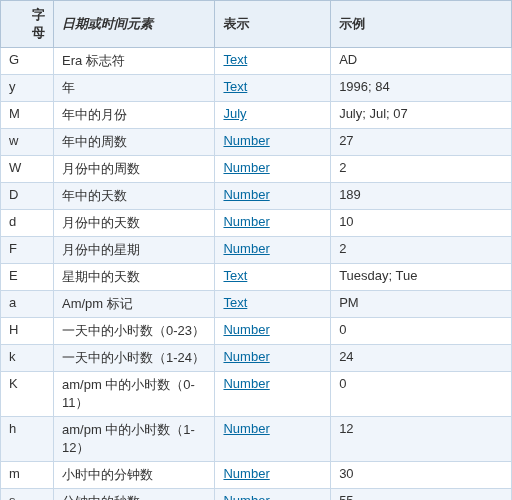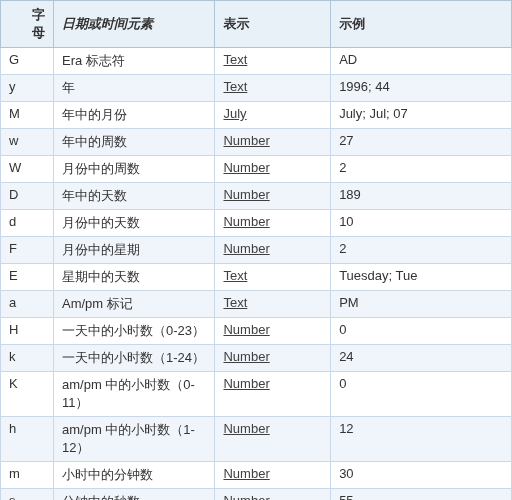--- a/index.html
+++ b/index.html
@@ -27,21 +27,21 @@
       padding: 4px 8px;
       vertical-align: top;
     }
     tr:nth-child(even) td {
       background-color: #f0f5fb;
     }
     tr:nth-child(odd) td {
       background-color: #ffffff;
     }
     a {
-      color: #404040;
+      color: #0369a1;
       text-decoration: underline;
     }
     .col-letter { width: 32px; padding-left: 31px; }
     .col-desc { width: 170px; font-style: italic; }
     .col-format { width: 120px; }
     .col-example { width: 190px; }
   </style>
 </head>
 <body>
 
@@ -58,21 +58,21 @@
   <tr>
         <td>G</td>
         <td>Era 标志符</td>
         <td><a href="#">Text</a></td>
         <td>AD</td>
       </tr>
       <tr>
         <td>y</td>
         <td>年</td>
         <td><a href="#">Text</a></td>
-        <td>1996; 44</td>
+        <td>1996; 84</td>
       </tr>
       <tr>
         <td>M</td>
         <td>年中的月份</td>
         <td><a href="#">July</a></td>
         <td>July; Jul; 07</td>
       </tr>
       <tr>
         <td>w</td>
         <td>年中的周数</td>

